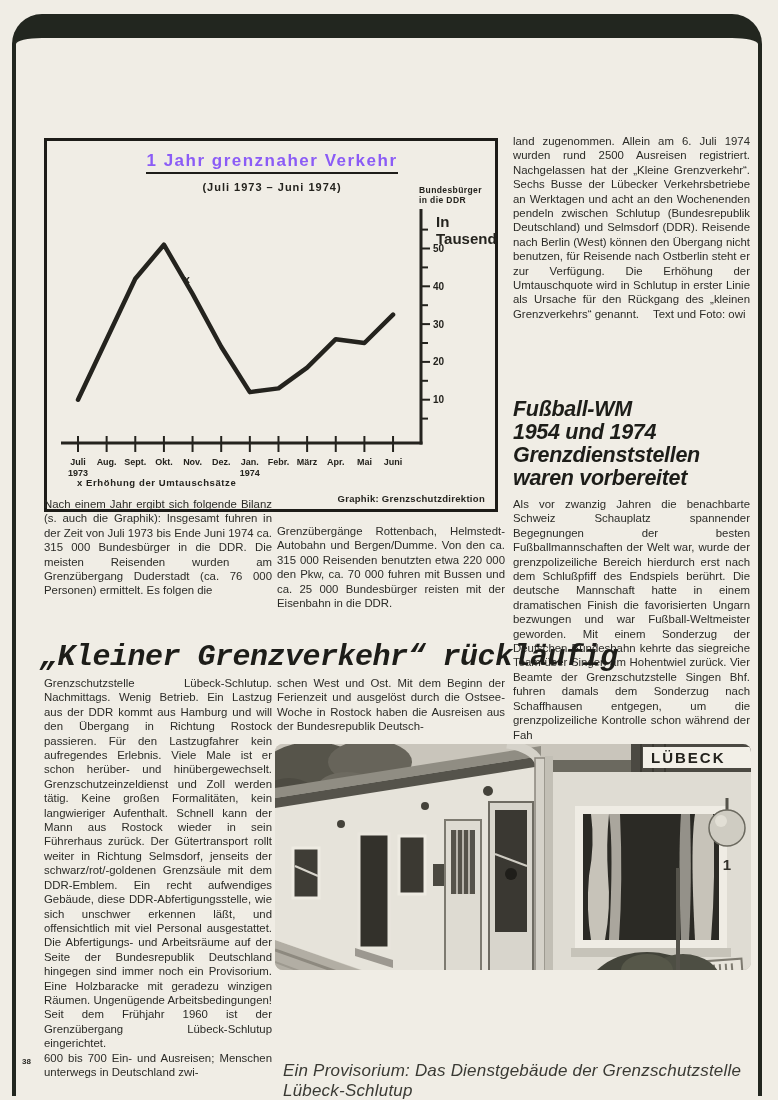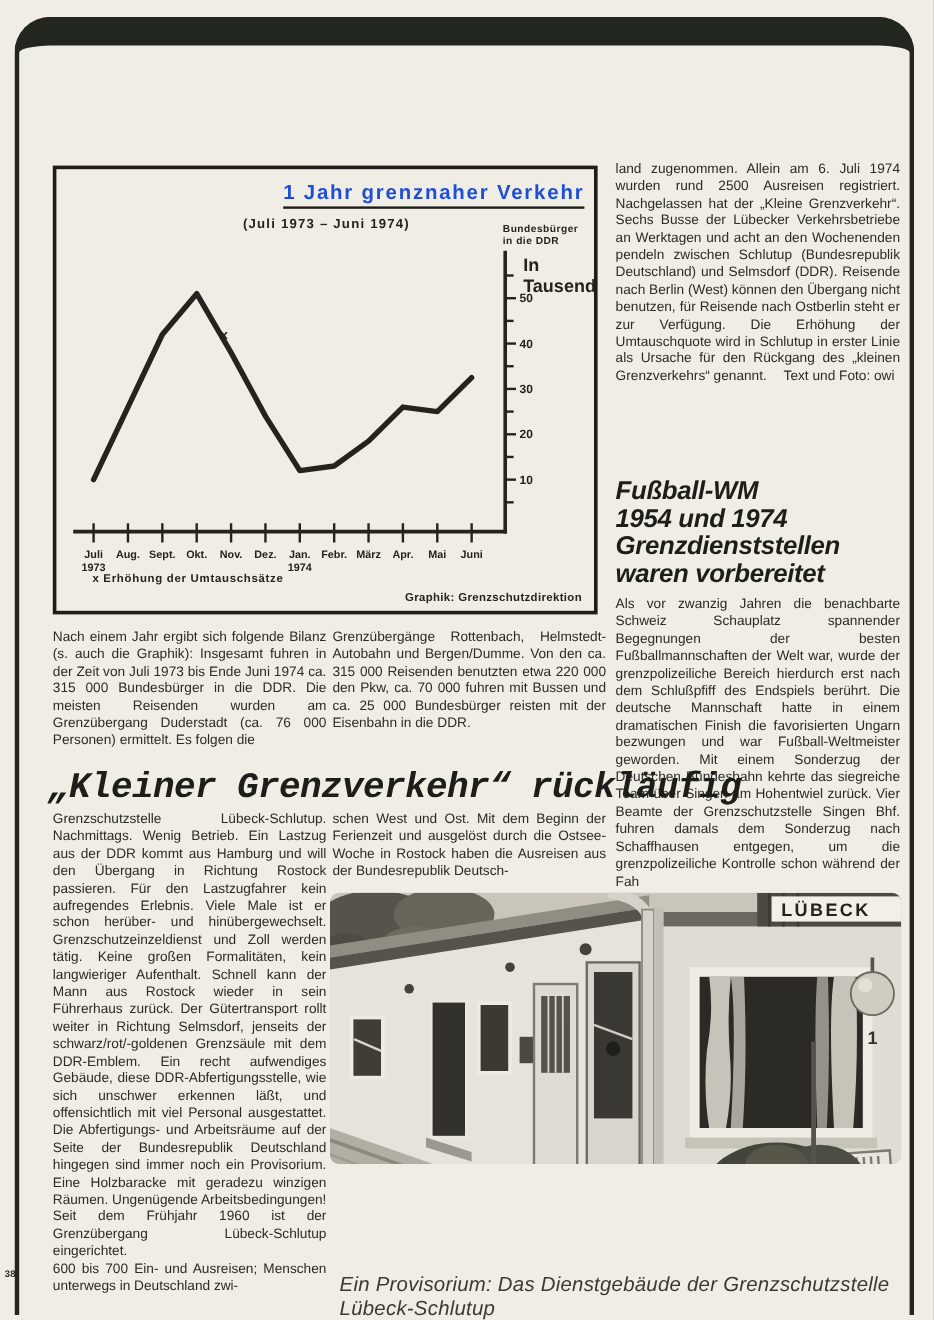--- a/index.html
+++ b/index.html
@@ -4,22 +4,22 @@
 <style>
   html,body{margin:0;padding:0;background:#e9e6de;}
   .page{position:relative;width:778px;height:1100px;background:#f0ede5;overflow:hidden;
         font-family:"Liberation Sans",sans-serif;color:#292925;}
   .frame{position:absolute;left:12px;top:14px;width:742px;height:1058px;
          border:4px solid #22261f;border-top-width:24px;border-bottom:0;
          border-radius:30px 30px 0 0;pointer-events:none;}
   
   .chartbox{position:absolute;left:44px;top:138px;width:448px;height:368px;
             border:3px solid #1d1c18;background:#f0ede5;}
-  .chart-title{position:absolute;left:10px;top:10px;width:430px;text-align:right;
-               font-size:17px;font-weight:bold;letter-spacing:1.5px;color:#1d4ed8;}
+  .chart-title{position:absolute;left:10px;top:10px;width:430px;text-align:center;
+               font-size:17px;font-weight:bold;letter-spacing:1.5px;color:#8b5cf6;}
   .chart-title span{border-bottom:2px solid #1e1d19;padding-bottom:2px;}
   .chart-sub{position:absolute;left:10px;top:40px;width:430px;text-align:center;
              font-size:11px;font-weight:bold;letter-spacing:1px;color:#24231e;}
   .ylab{position:absolute;left:372px;top:44px;width:74px;font-size:8.5px;font-weight:bold;
         line-height:10px;color:#24231e;letter-spacing:.4px;}
   .yunit{position:absolute;left:389px;top:72px;font-size:15px;font-weight:bold;color:#24231e;}
   .chart-foot{position:absolute;left:30px;top:336px;font-size:9.5px;font-weight:bold;
               letter-spacing:.6px;color:#24231e;}
   .chart-credit{position:absolute;right:10px;top:352px;font-size:9.5px;font-weight:bold;
                 color:#24231e;letter-spacing:.3px;}
@@ -33,21 +33,21 @@
              color:#1d1d19;white-space:nowrap;font-family:Liberation Mono, monospace;}
   .headline2{position:absolute;left:513px;top:398px;width:250px;
              font-size:21.5px;line-height:23px;font-weight:bold;font-style:italic;
              letter-spacing:-.3px;color:#1d1d19;}
   .inline-credit{margin-left:14px;white-space:nowrap;}
   
   .photo{position:absolute;left:275px;top:744px;width:476px;height:226px;
          border-radius:8px;overflow:hidden;background:#cdc9bf;}
   .caption{position:absolute;left:283px;top:1061px;width:470px;font-size:17px;
            font-style:italic;color:#3a3a34;letter-spacing:.2px;}
-  .pagenum{position:absolute;left:4px;top:1057px;font-size:8px;font-weight:bold;color:#2b2b27;}
+  .pagenum{position:absolute;left:22px;top:1057px;font-size:8px;font-weight:bold;color:#2b2b27;}
 </style>
 </head>
 <body>
 
 <div class="page">
 
   <div class="frame"></div>
 
   <div class="chartbox">
     <div class="chart-title"><span>1 Jahr grenznaher Verkehr</span></div>
@@ -116,21 +116,21 @@
   <div class="headline2">
     <div>Fußball-WM</div>
     <div>1954 und 1974</div>
     <div>Grenzdienststellen</div>
     <div>waren vorbereitet</div>
   </div>
   <div class="col" style="left:513px;top:497px;width:237px;">
     <p>Als vor zwanzig Jahren die benachbarte Schweiz Schauplatz spannender Begegnungen der besten Fußballmannschaften der Welt war, wurde der grenzpolizeiliche Bereich hierdurch erst nach dem Schlußpfiff des Endspiels berührt. Die deutsche Mannschaft hatte in einem dramatischen Finish die favorisierten Ungarn bezwungen und war Fußball-Weltmeister geworden. Mit einem Sonderzug der Deutschen Bundesbahn kehrte das siegreiche Team über Singen am Hohentwiel zurück. Vier Beamte der Grenzschutzstelle Singen Bhf. fuhren damals dem Sonderzug nach Schaffhausen entgegen, um die grenzpolizeiliche Kontrolle schon während der Fah</p>
   </div>
 
-  <div class="col" style="left:44px;top:524px;width:228px;">
+  <div class="col" style="left:44px;top:497px;width:228px;">
     <p>Nach einem Jahr ergibt sich folgende Bilanz (s. auch die Graphik): Insgesamt fuhren in der Zeit von Juli 1973 bis Ende Juni 1974 ca. 315 000 Bundesbürger in die DDR. Die meisten Reisenden wurden am Grenzübergang Duderstadt (ca. 76 000 Personen) ermittelt. Es folgen die</p>
   </div>
   <div class="col" style="left:277px;top:524px;width:228px;">
     <p>Grenzübergänge Rottenbach, Helmstedt-Autobahn und Bergen/Dumme. Von den ca. 315 000 Reisenden benutzten etwa 220 000 den Pkw, ca. 70 000 fuhren mit Bussen und ca. 25 000 Bundesbürger reisten mit der Eisenbahn in die DDR.</p>
   </div>
 
   <div class="headline1">„Kleiner Grenzverkehr“ rückläufig</div>
   <div class="col" style="left:44px;top:676px;width:228px;">
     <p>Grenzschutzstelle Lübeck-Schlutup. Nachmittags. Wenig Betrieb. Ein Lastzug aus der DDR kommt aus Hamburg und will den Übergang in Richtung Rostock passieren. Für den Lastzugfahrer kein aufregendes Erlebnis. Viele Male ist er schon herüber- und hinübergewechselt. Grenzschutzeinzeldienst und Zoll werden tätig. Keine großen Formalitäten, kein langwieriger Aufenthalt. Schnell kann der Mann aus Rostock wieder in sein Führerhaus zurück. Der Gütertransport rollt weiter in Richtung Selmsdorf, jenseits der schwarz/rot/-goldenen Grenzsäule mit dem DDR-Emblem. Ein recht aufwendiges Gebäude, diese DDR-Abfertigungsstelle, wie sich unschwer erkennen läßt, und offensichtlich mit viel Personal ausgestattet. Die Abfertigungs- und Arbeitsräume auf der Seite der Bundesrepublik Deutschland hingegen sind immer noch ein Provisorium. Eine Holzbaracke mit geradezu winzigen Räumen. Ungenügende Arbeitsbedingungen! Seit dem Frühjahr 1960 ist der Grenzübergang Lübeck-Schlutup eingerichtet.</p>
     <p>600 bis 700 Ein- und Ausreisen; Menschen unterwegs in Deutschland zwi-</p>

